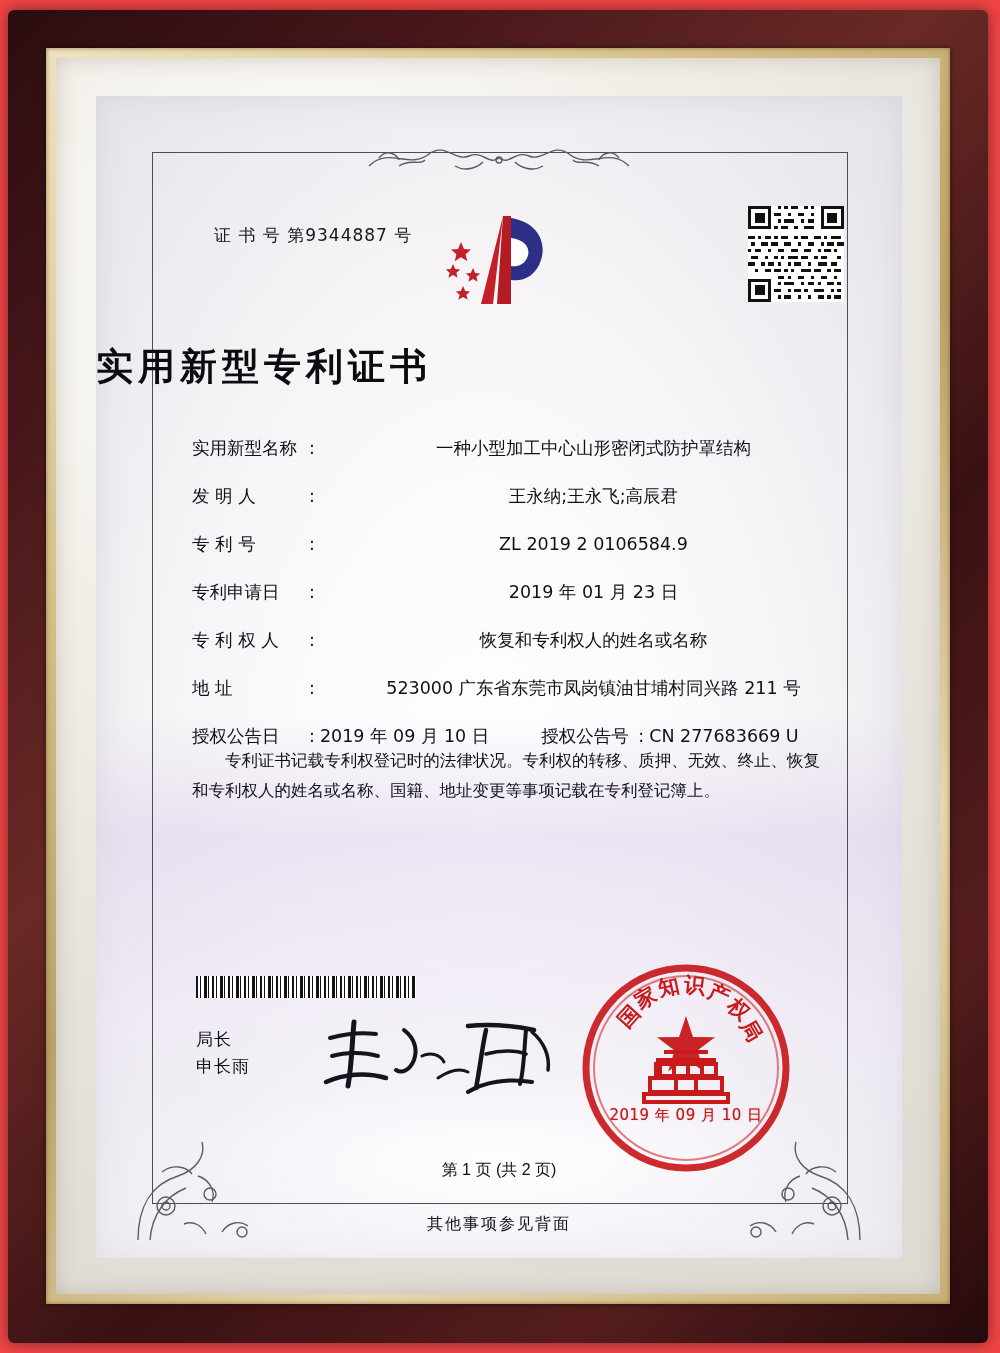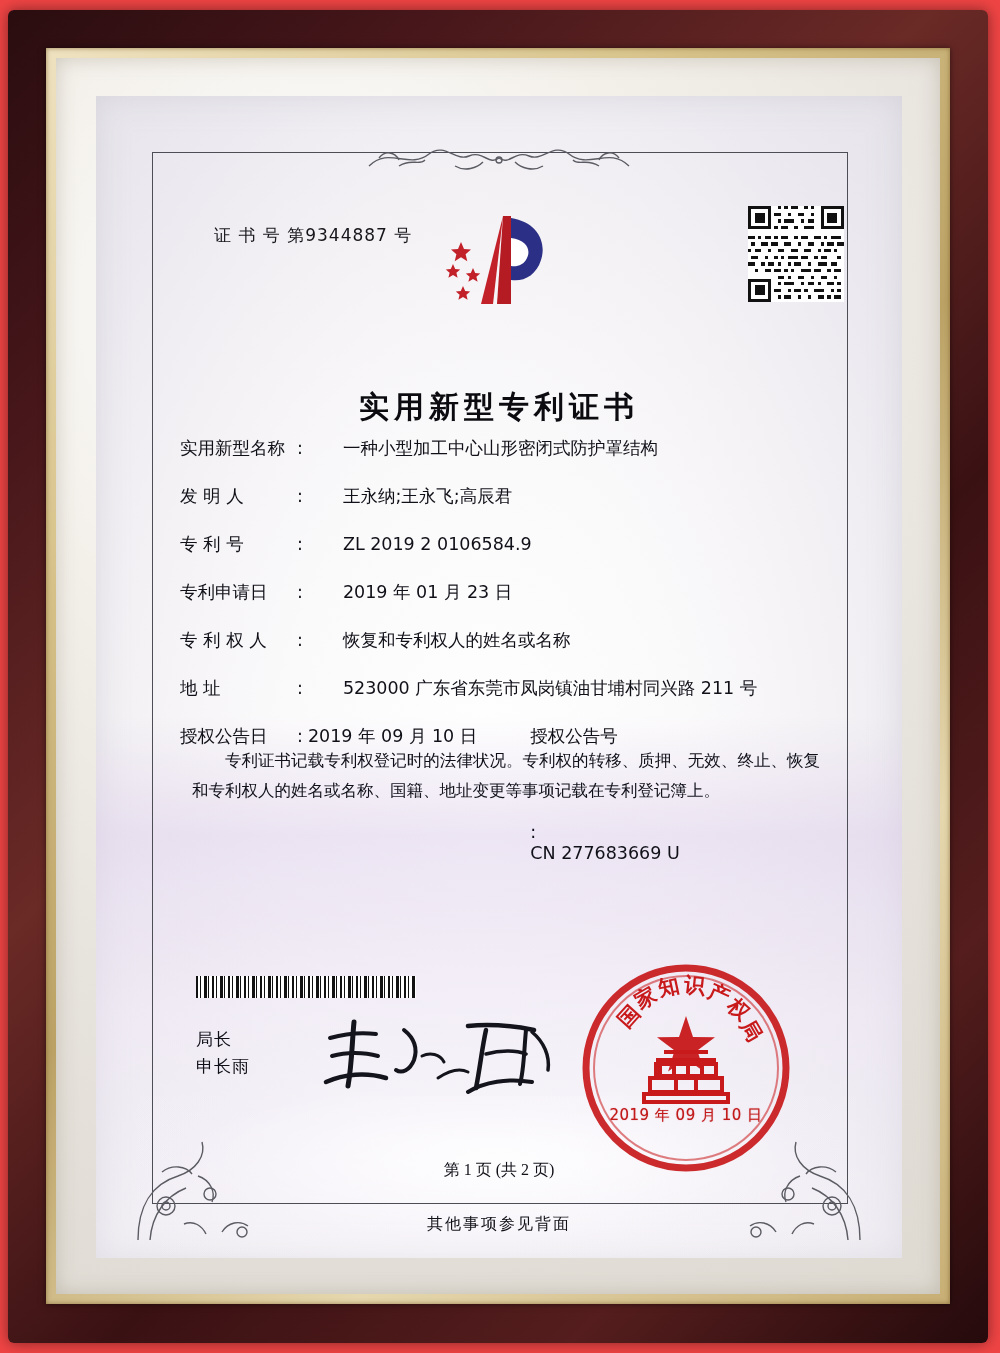--- a/index.html
+++ b/index.html
@@ -111,37 +111,36 @@
     position: absolute;
     right: 58px; top: 110px;
     width: 96px; height: 96px;
   }
 
   
   .title {
     position: absolute;
     left: 0; top: 246px;
     width: 806px;
-    text-align: center;
-    font-size: 30px;
+    font-size: 37px;
     font-weight: bold;
     letter-spacing: 5px;
     color: #0b0b10;
     font-family: "DejaVu Sans", "Liberation Sans", sans-serif;
-    margin-top: 45px;
   }
 
   
   .fields {
     position: absolute;
-    left: 84px; top: 342px;
+    left: 96px; top: 342px;
     width: 640px;
     font-size: 17.5px;
     color: #101018;
     font-family: "DejaVu Sans", "Liberation Sans", sans-serif;
+    text-align: center;
   }
   .field-row {
     display: flex;
     align-items: baseline;
     margin-bottom: 27px;
     line-height: 1.2;
   }
   .field-label {
     width: 104px;
     flex: 0 0 104px;
@@ -150,21 +149,20 @@
     white-space: nowrap;
   }
   .field-label.wide { width: 116px; flex-basis: 116px; }
   .field-colon { margin: 0 5px 0 1px; }
   .field-value { flex: 1; margin-left: 35px; }
   .field-row.double { margin-bottom: 27px; }
   .field-group2 {
     display: flex;
     align-items: baseline;
     margin-left: 52px;
-    flex-direction: column;
   }
   .field-group2 .field-label { width: 96px; flex-basis: 96px; }
 
   
   .paras {
     position: absolute;
     left: 96px; top: 650px;
     width: 628px;
     font-size: 16.5px;
     line-height: 30px;
@@ -222,21 +220,21 @@
   }
 
   
   .page-no {
     position: absolute;
     left: 0; top: 1064px;
     width: 806px;
     text-align: center;
     font-size: 16px;
     color: #111118;
-    font-family: Liberation Serif, serif;
+    font-family: Liberation Sans, sans-serif;
   }
   .backnote {
     position: absolute;
     left: 0; top: 1118px;
     width: 806px;
     text-align: center;
     font-size: 16px;
     letter-spacing: 2px;
     color: #111118;
     font-family: Liberation Serif, serif;

